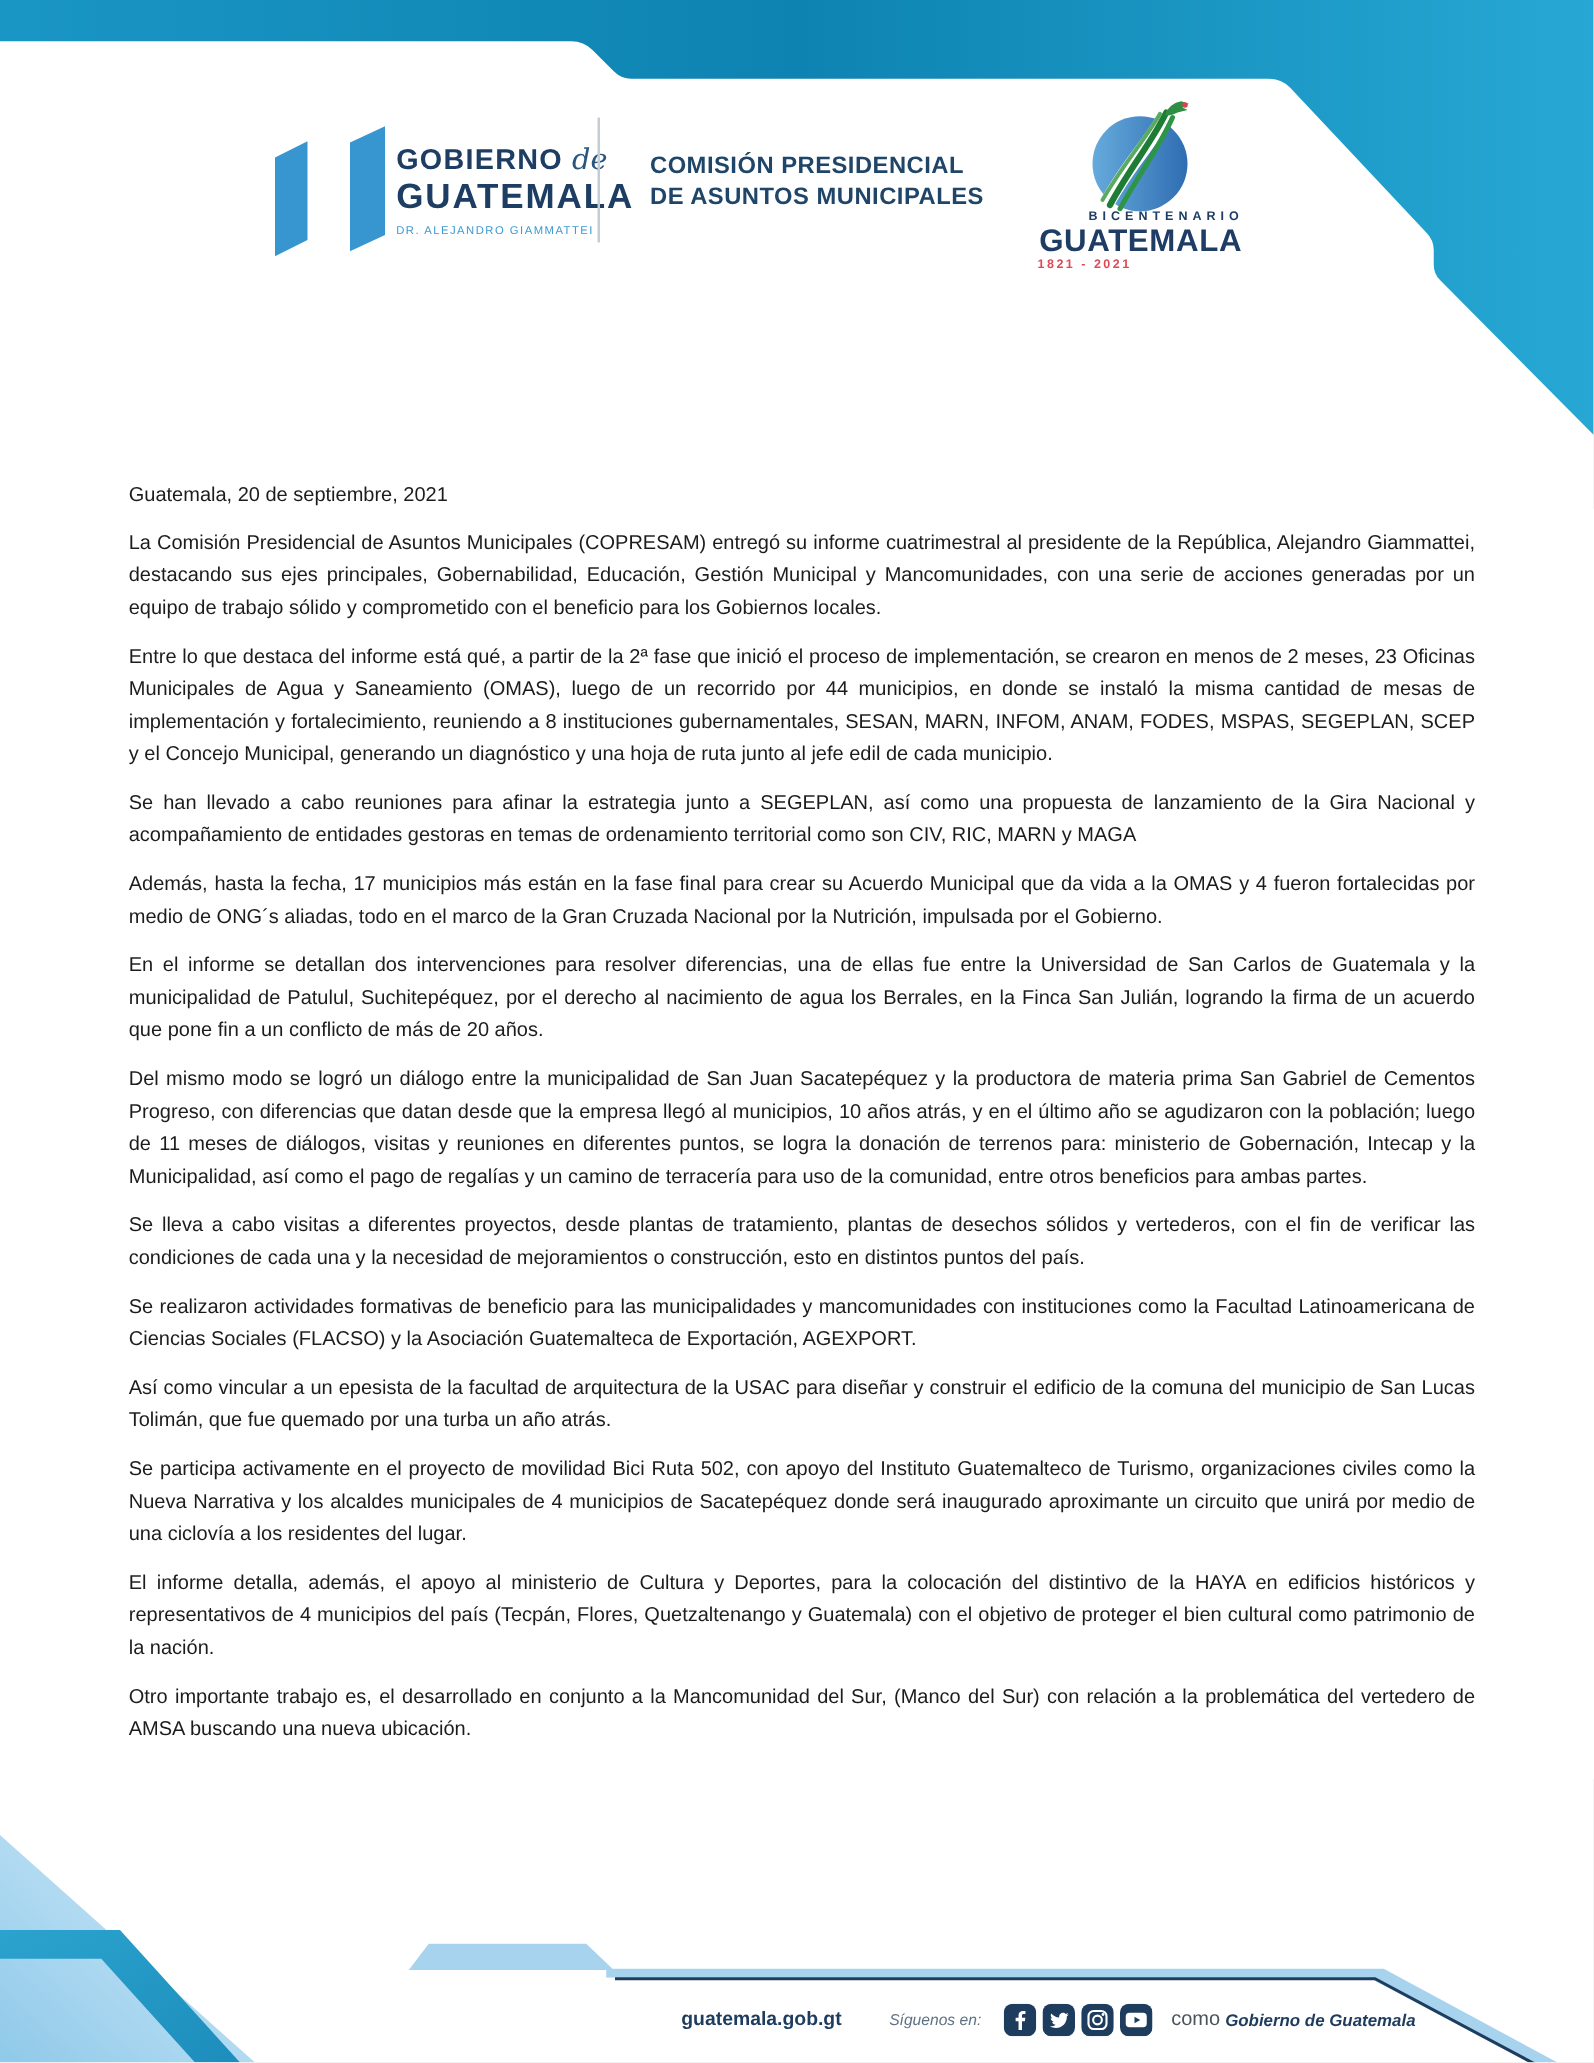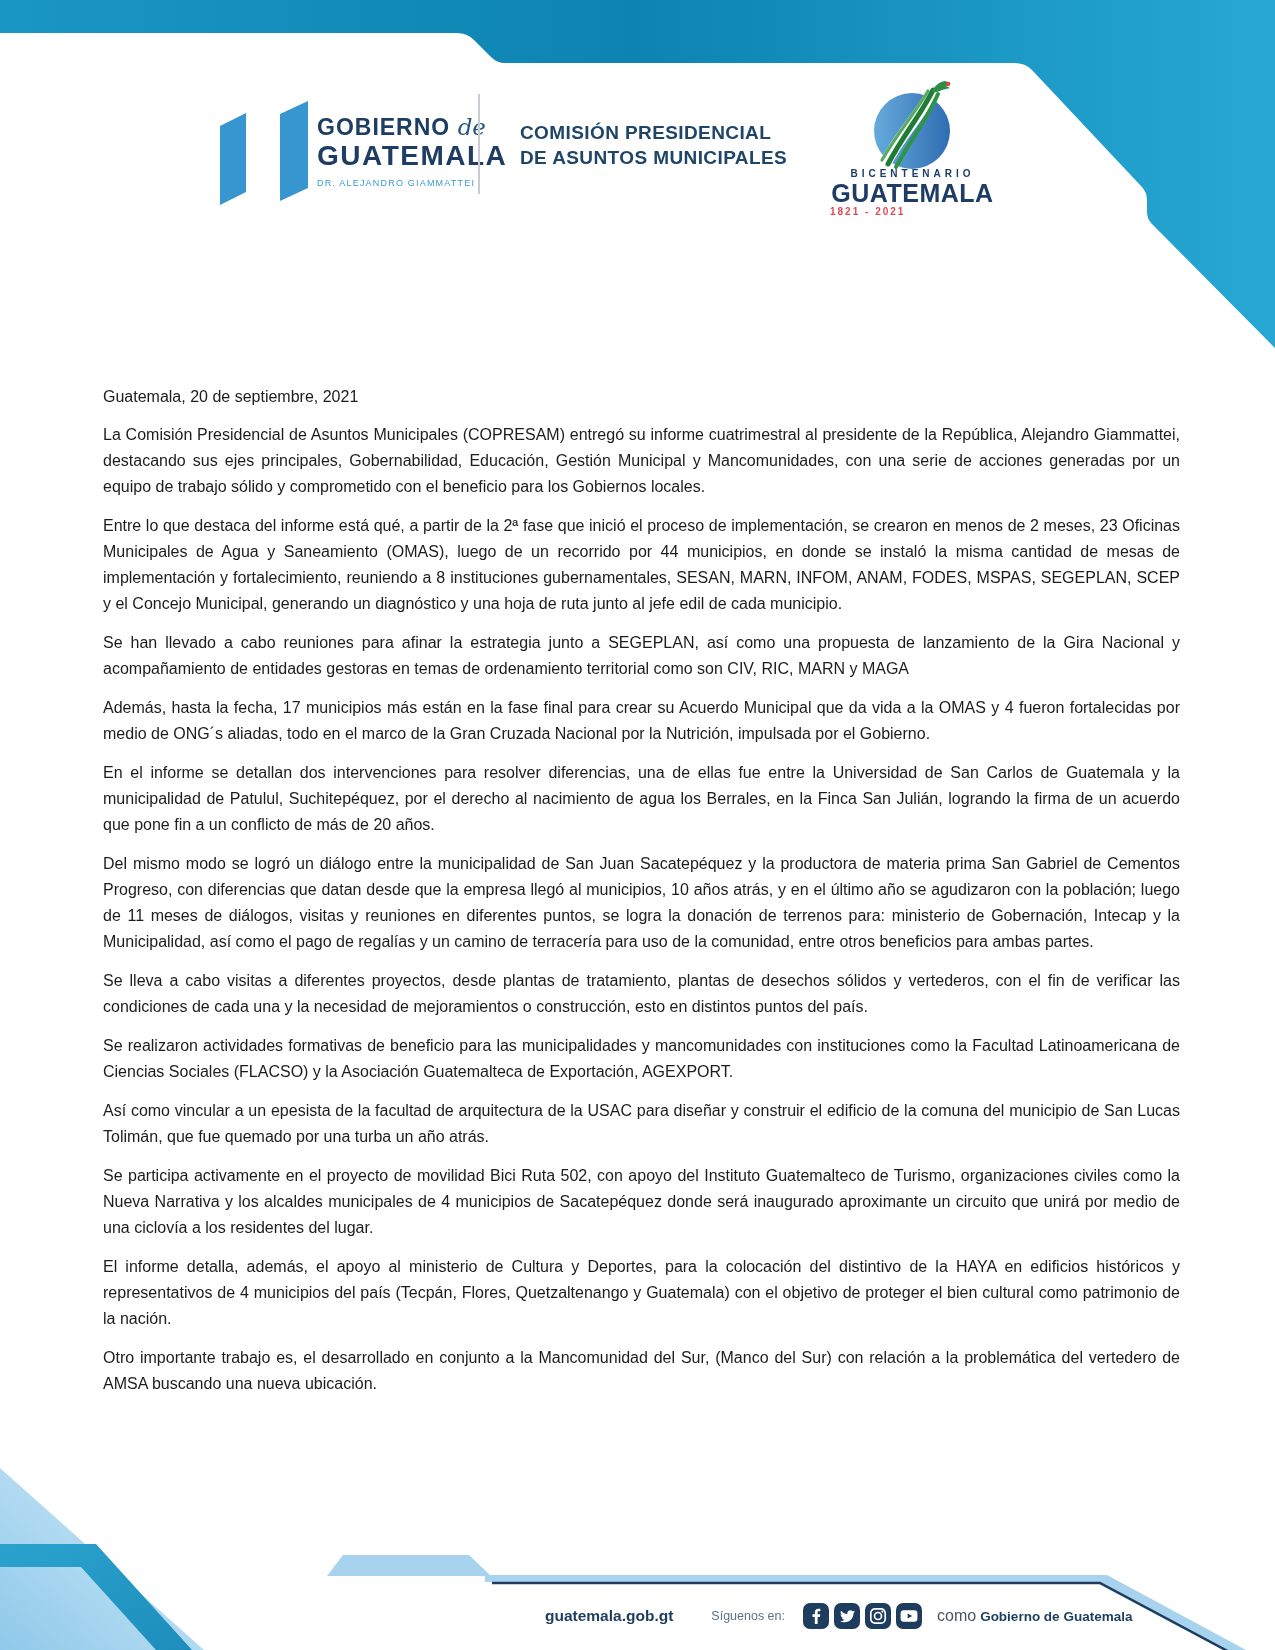--- a/index.html
+++ b/index.html
@@ -15,44 +15,44 @@
   
   .logo-text{left:317px;top:116px;line-height:1;}
   .logo-line1{font-size:23px;font-weight:bold;color:#1E3D63;letter-spacing:1px;}
   .logo-line1 .de{font-family:"DejaVu Serif", serif;font-style:italic;font-weight:normal;
     font-size:23px;color:#28567E;letter-spacing:0;}
   .logo-line2{font-size:28px;font-weight:bold;color:#1E3D63;letter-spacing:1.5px;margin-top:3px;}
   .logo-line3{font-size:9px;font-weight:normal;color:#3B99D4;letter-spacing:1.2px;margin-top:9px;}
   .divider{left:478px;top:94px;width:2px;height:100px;background:#C6CCD4;}
   .commission{left:520px;top:120px;font-size:19px;font-weight:bold;color:#1F4569;
     letter-spacing:.4px;line-height:25px;}
-  .bic-top{left:830px;top:168px;width:165px;text-align:center;font-size:10px;font-weight:bold;
+  .bic-top{left:830px;top:168px;width:165px;text-align:right;font-size:10px;font-weight:bold;
     color:#1E3C64;letter-spacing:4px;}
   .bic-name{left:822px;top:179px;width:181px;text-align:center;font-size:25px;font-weight:bold;
     color:#1E3C64;letter-spacing:.5px;}
   .bic-years{left:830px;top:206px;width:165px;text-align:left;font-size:10px;font-weight:bold;
     color:#DD4A55;letter-spacing:2px;}
 
   
   .title{left:100px;top:226px;width:1035px;text-align:center;
     font-size:29px;font-weight:bold;color:#2A5B86;line-height:44px;}
 
   
   .body{left:103px;top:388px;width:1077px;}
   .date{font-size:16px;margin:0 0 16px 0;}
   .para{font-size:16px;line-height:26px;text-align:justify;margin:0 0 13px 0;}
 
   
   .footer-row{left:545px;top:1601px;height:30px;display:flex;align-items:center;}
   .site{font-size:15.5px;font-weight:bold;color:#1E3C5E;}
-  .follow{font-size:12.5px;color:#5E7285;margin-left:38px;}
+  .follow{font-size:12.5px;color:#5E7285;margin-left:38px;font-style:italic;}
   .icons{display:flex;margin-left:13px;}
   .icon{width:26px;height:26px;margin-left:5px;}
   .as-prefix{font-size:16px;color:#4A545E;margin-left:15px;}
-  .as-name{font-size:13.5px;font-weight:bold;color:#1E3C5E;margin-left:4px;}
+  .as-name{font-size:13.5px;font-weight:bold;color:#1E3C5E;margin-left:4px;font-style:italic;}
 </style>
 </head>
 <body>
 
 <div class="page">
 
   <svg class="abs" style="left:0;top:0;" width="1275" height="400" viewBox="0 0 1275 400">
     <defs>
       <linearGradient id="topGrad" x1="0" y1="0" x2="1" y2="0">
         <stop offset="0" stop-color="#1A96C4"></stop>

